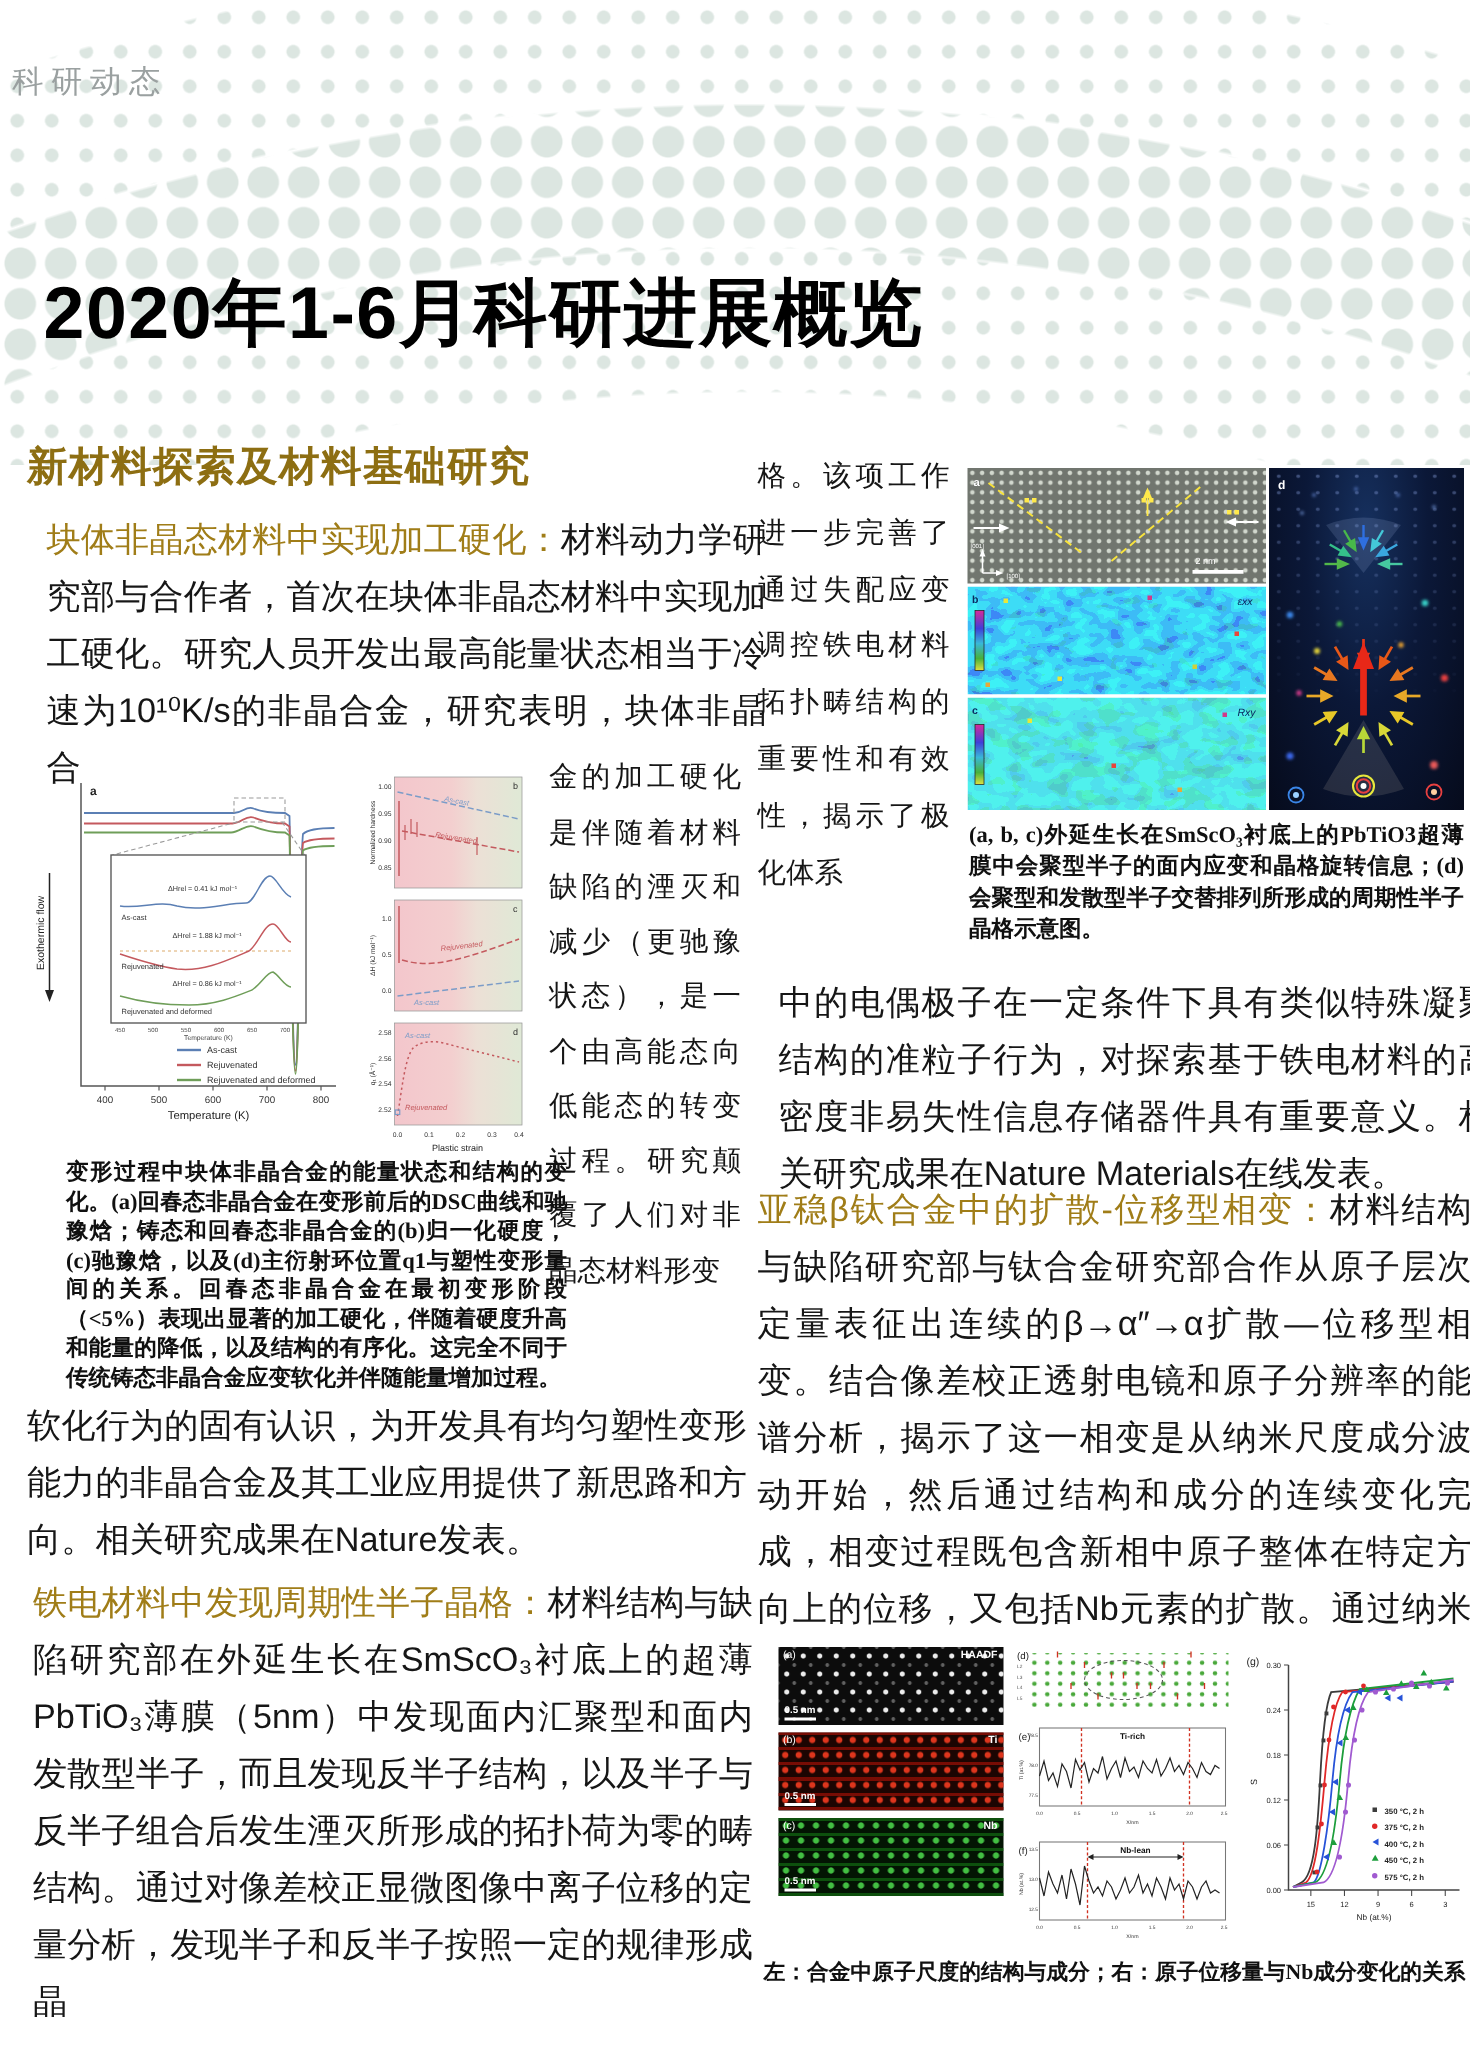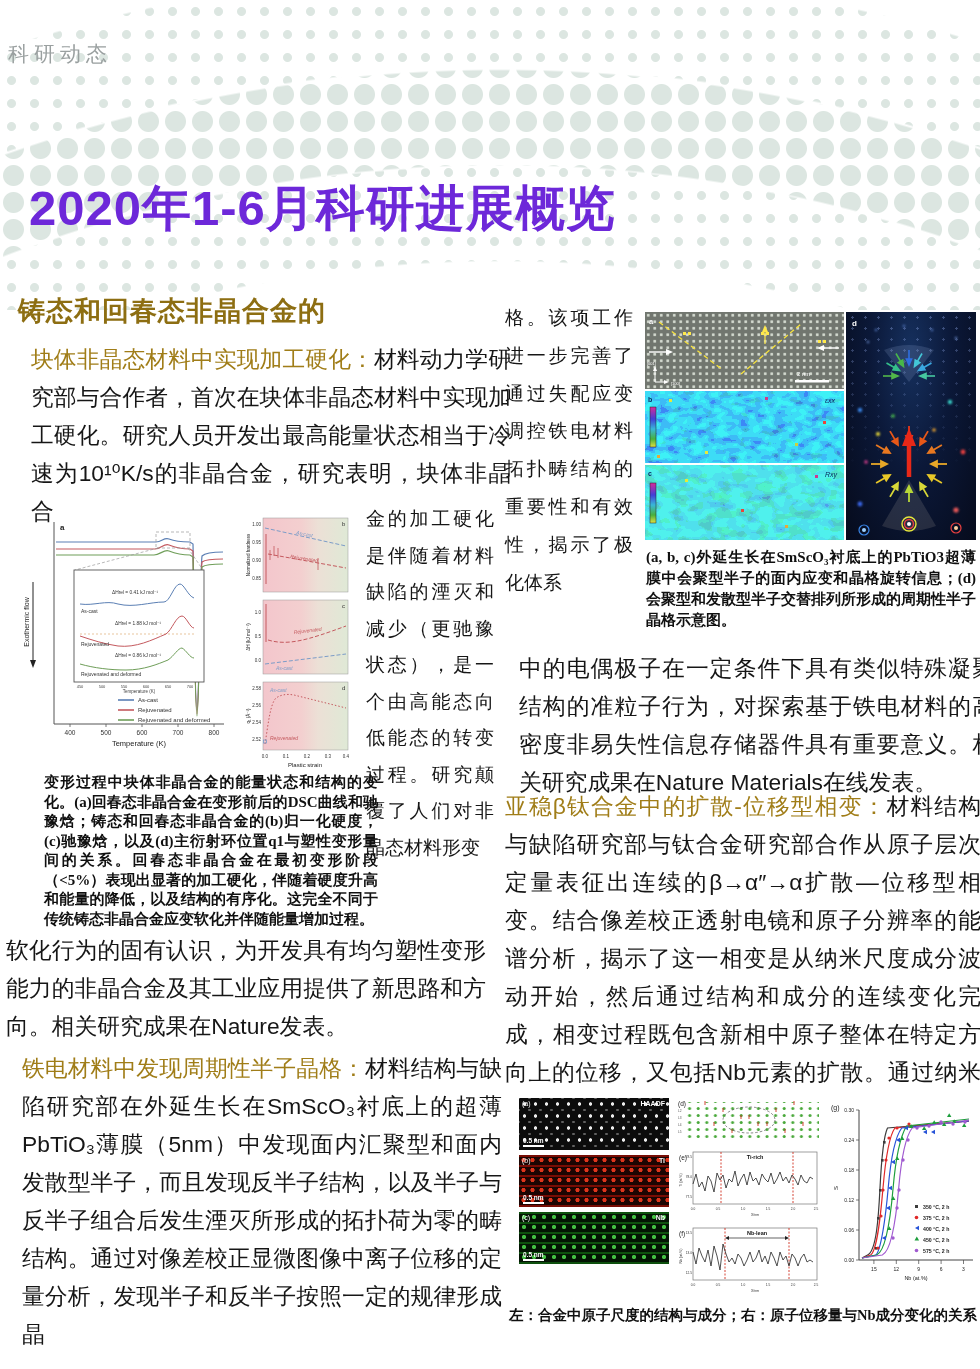--- a/index.html
+++ b/index.html
@@ -16,21 +16,21 @@
   .ht .smallTop{background-image:radial-gradient(circle,#dce6e1 4px,rgba(220,230,225,0) 5px);
     background-size:23px 23px;
     -webkit-mask-image:radial-gradient(circle at 500px 1560px,transparent 0 1491px,#000 1493px 1590px,transparent 1592px);
     mask-image:radial-gradient(circle at 500px 1560px,transparent 0 1491px,#000 1493px 1590px,transparent 1592px);}
   .ht .smallBot{background-image:radial-gradient(circle,#dce6e1 4px,rgba(220,230,225,0) 5px);
     background-size:23px 23px;
     -webkit-mask-image:radial-gradient(circle at 500px 1560px,transparent 0 1298px,#000 1300px 1393px,transparent 1395px);
     mask-image:radial-gradient(circle at 500px 1560px,transparent 0 1298px,#000 1300px 1393px,transparent 1395px);}
   
   .kicker{left:8px;top:40px;font-size:21px;letter-spacing:5px;color:#9aa0a0;text-align:center;}
-  .title{left:29px;top:176px;font-size:49px;font-weight:800;color:#6d28d9;letter-spacing:1px;white-space:nowrap;}
+  .title{left:29px;top:176px;font-size:49px;font-weight:800;color:#000000;letter-spacing:1px;white-space:nowrap;}
   .secHead{left:18px;top:293px;font-size:27px;font-weight:700;color:#8d6e12;letter-spacing:1px;}
   .body{font-size:22.8px;line-height:38px;text-align:justify;color:#161616;}
   .lead{color:#a07d18;}
   .narrow{font-size:19px;text-align:justify;color:#161616;}
   .cap{font-family:"Liberation Serif","DejaVu Serif",serif;font-weight:600;color:#101010;
        text-align:justify;}
   svg text{font-family:"Liberation Sans","DejaVu Sans",sans-serif;}
   .panel{position:absolute;overflow:hidden;}
   
   .stem{position:absolute;left:14px;width:150px;height:52px;}
@@ -41,21 +41,21 @@
 </head>
 <body>
 
 <div class="ht">
   <div class="smallTop"></div>
     <div class="big"></div>
     <div class="smallBot"></div>
 </div>
 <div class="abs kicker">科研动态</div>
 <div class="abs title">2020年1-6月科研进展概览</div>
-<div class="abs secHead">铸态和回春态非晶合金的</div>
+<div class="abs secHead">新材料探索及材料基础研究</div>
 
 <p class="abs body" style="left:18px;top:327px;width:480px;margin:13px;"><span class="lead">块体非晶态材料中实现加工硬化：</span><span>材料动力学研究部与合作者，首次在块体非晶态材料中实现加工硬化。研究人员开发出最高能量状态相当于冷速为10¹⁰K/s的非晶合金，研究表明，块体非晶合</span></p>
 
 <div class="abs narrow" style="left:366px;top:501px;width:128px;line-height:36.5px;">金的加工硬化是伴随着材料缺陷的湮灭和减少（更驰豫状态），是一个由高能态向低能态的转变过程。研究颠覆了人们对非晶态材料形变</div>
 
 <div class="abs" style="left:18px;top:512px;width:333px;height:258px;">
 <svg width="333" height="258" viewBox="0 0 333 258">
   <defs>
     <linearGradient id="pg" x1="0" y1="0" x2="1" y2="0">
       <stop offset="0" stop-color="#f3c6cc"></stop>
@@ -175,21 +175,21 @@
     <text x="289" y="246">0.2</text>
         <text x="310" y="246">0.3</text>
     <text x="328" y="246">0.4</text>
   </g>
   <text x="287" y="255" font-size="6" fill="#222" text-anchor="middle">Plastic strain</text>
 </svg>
 </div>
 
 <div class="abs cap" style="left:32px;top:773px;width:334px;font-size:15px;line-height:19.5px;margin-left:12px;">变形过程中块体非晶合金的能量状态和结构的变化。(a)回春态非晶合金在变形前后的DSC曲线和驰豫焓；铸态和回春态非晶合金的(b)归一化硬度，(c)驰豫焓，以及(d)主衍射环位置q1与塑性变形量间的关系。回春态非晶合金在最初变形阶段（&lt;5%）表现出显著的加工硬化，伴随着硬度升高和能量的降低，以及结构的有序化。这完全不同于传统铸态非晶合金应变软化并伴随能量增加过程。</div>
 
-<p class="abs body" style="left:6px;top:931px;width:480px;margin:0;">软化行为的固有认识，为开发具有均匀塑性变形能力的非晶合金及其工业应用提供了新思路和方向。相关研究成果在Nature发表。</p>
+<p class="abs body" style="left:18px;top:931px;width:480px;margin:0;">软化行为的固有认识，为开发具有均匀塑性变形能力的非晶合金及其工业应用提供了新思路和方向。相关研究成果在Nature发表。</p>
 
 <p class="abs body" style="left:18px;top:1045px;width:480px;margin:4px;"><span class="lead">铁电材料中发现周期性半子晶格：</span><span>材料结构与缺陷研究部在外延生长在SmScO₃衬底上的超薄PbTiO₃薄膜（5nm）中发现面内汇聚型和面内发散型半子，而且发现反半子结构，以及半子与反半子组合后发生湮灭所形成的拓扑荷为零的畴结构。通过对像差校正显微图像中离子位移的定量分析，发现半子和反半子按照一定的规律形成晶</span></p>
 
 <div class="abs narrow" style="left:505px;top:299px;width:128px;line-height:37.8px;">格。该项工作进一步完善了通过失配应变调控铁电材料拓扑畴结构的重要性和有效性，揭示了极化体系</div>
 
 <div class="abs" style="left:645px;top:312px;width:331px;height:228px;background:#fff;">
 
   <div class="panel" style="left:0;top:0;width:199px;height:77px;background:#71766f;
        background-image:radial-gradient(circle,#d2d8ce 1.2px,rgba(210,216,206,0) 1.8px);background-size:6.5px 6.5px;">
     <svg width="199" height="77">

